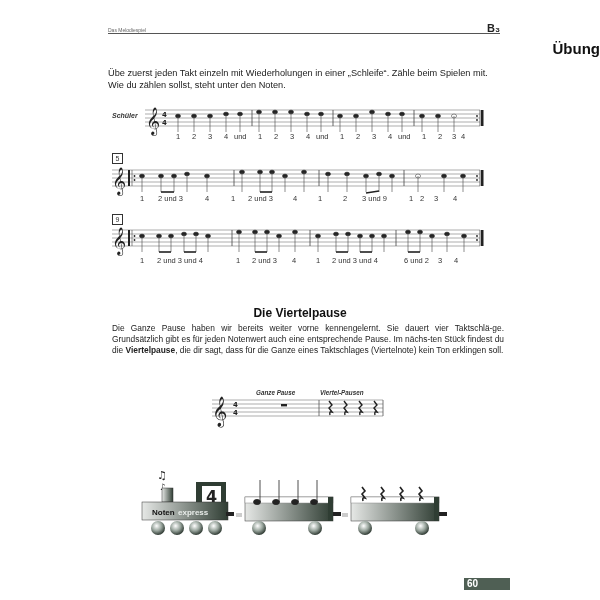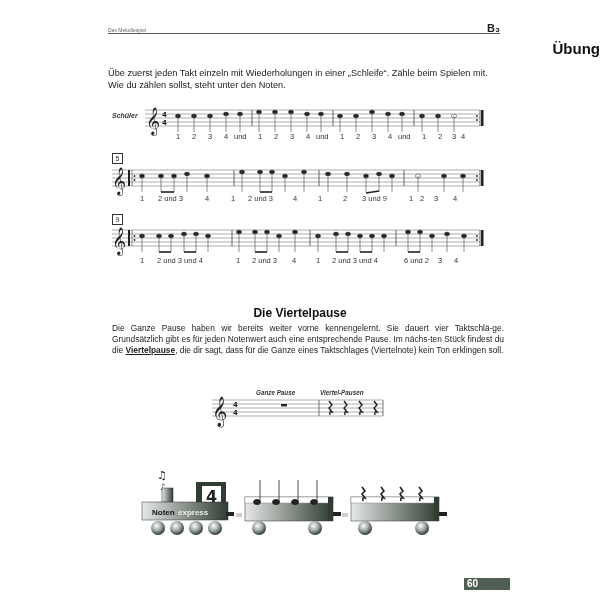--- a/index.html
+++ b/index.html
@@ -10,21 +10,21 @@
   .header-left { left:108px; top:27px; font-size:5px; color:#666; }
   .header-right { left:487px; top:22px; font-size:11px; font-weight:bold; color:#222; }
   .title { left:0; width:600px; top:40px; text-align:right; font-size:15px; font-weight:bold; color:#111; }
   .intro { left:108px; top:67px; width:395px; font-size:9.2px; line-height:12px; color:#222; }
   .staff { position:absolute; }
   .count { position:absolute; font-size:7.5px; color:#333; white-space:nowrap; }
   .mnum { position:absolute; border:1px solid #333; font-size:7px; width:9px; height:9px; line-height:9px; text-align:center; color:#333; }
   .label-schueler { left:112px; top:112px; font-size:7px; font-style:italic; font-weight:bold; color:#333; }
   .section-title { left:0; width:600px; top:306px; text-align:center; font-size:12px; font-weight:bold; color:#111; }
   .para { left:112px; top:323px; width:392px; font-size:8.4px; line-height:11px; color:#222; text-align:justify; }
-  .para b { font-weight:bold;text-decoration:underline; }
+  .para b { font-weight:bold; }
   .rest-label { font-size:6.3px; font-style:italic; font-weight:bold; color:#333; }
   .pagebox { left:464px; top:578px; width:46px; height:12px; background:#4f5f54; }
   .pagenum { left:467px; top:578px; font-size:10px; font-weight:bold; color:#fff; line-height:12px; }
   .train-text { font-size:8px; font-weight:bold; }
 </style>
 </head>
 <body>
 
 <div class="abs header-left">Das Melodiespiel</div>
 <div class="abs header-right">B₃</div>

